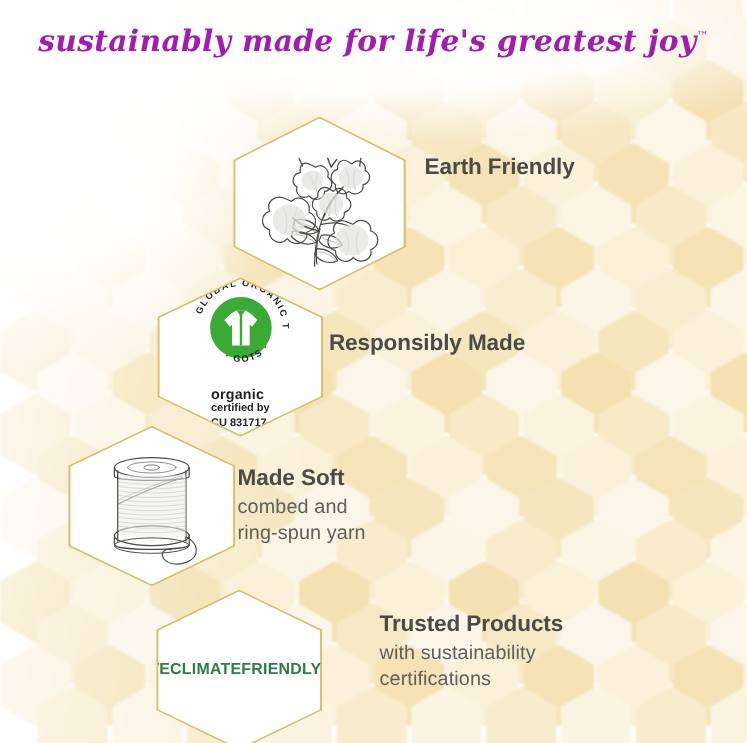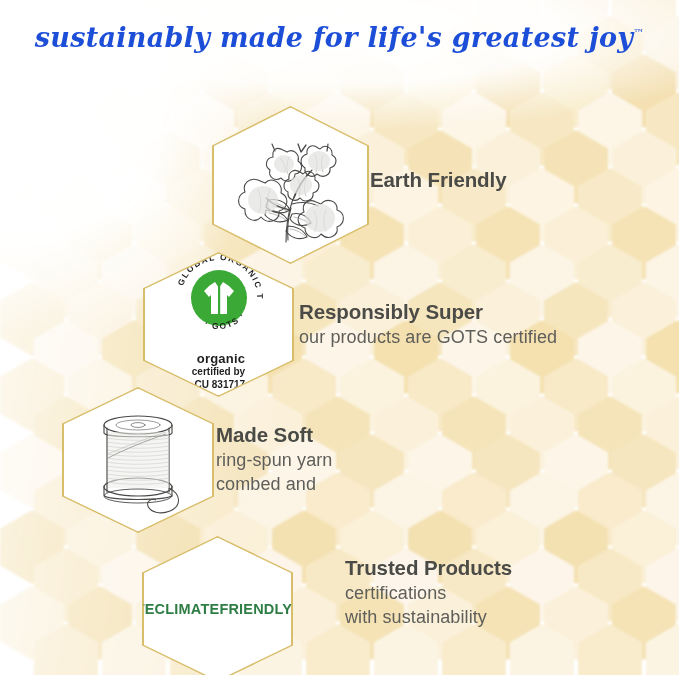--- a/index.html
+++ b/index.html
@@ -27,21 +27,21 @@
       radial-gradient(ellipse 520px 120px at 330px 30px, #fff 0%, rgba(255,255,255,0.9) 45%, rgba(255,255,255,0) 85%),
       linear-gradient(100deg, rgba(255,255,255,0.85) 0%, rgba(255,255,255,0.35) 22%, rgba(255,255,255,0) 45%);
   }
 
   
   #headline {
     position:absolute;
     left:0; top:22px; width:679px;
     z-index:5;
     text-align:center;
-    color:#1d4ed8;
+    color:#a21caf;
     font-family:"DejaVu Serif", serif;
     font-style:italic;
     font-weight:700;
     font-size:27px;
     letter-spacing:0.3px;
     white-space:nowrap;
   }
   #headline .tm {
     font-size:11px;
     vertical-align:super;
@@ -72,21 +72,21 @@
 
   
   .icon-art { display:block; }
 
   
   .gots-wrap {
     display:flex; flex-direction:column; align-items:center;
     transform:translateY(-4px);
   }
   .gots-caption {
-    text-align:right; color:#1f1f1f;
+    text-align:left; color:#1f1f1f;
     font-family:"Liberation Sans", sans-serif;
   }
   .gots-organic { font-size:13px; font-weight:700; margin-top:5px; letter-spacing:0.2px; }
   .gots-certby  { font-size:10px; font-weight:700; margin-top:0; line-height:1.25; }
 
   
   .cpf-wrap {
     display:flex; align-items:center; justify-content:center;
     gap:7px;
     transform:translateY(0px);
@@ -117,21 +117,21 @@
     font-family:"Liberation Sans", sans-serif;
     font-weight:400;
     font-size:18px;
     color:#5e5e5a;
     line-height:1.30;
     letter-spacing:0.1px;
     margin-top:2px;
   }
   .feature-desc span { display:block; white-space:nowrap; }
 
-  #text-1 { left:370px; top:168px; }
+  #text-1 { left:370px; top:140px;padding-left:16px; }
   #text-2 { left:299px; top:300px; }
   #text-3 { left:216px; top:423px; }
   #text-4 { left:299px; top:556px;margin-left:46px; }
 </style>
 </head>
 <body>
 
 <div id="honeycomb-bg">
   <svg viewBox="0 0 679 675" xmlns="http://www.w3.org/2000/svg">
     <defs>
@@ -594,33 +594,30 @@
       </svg>
     </div>
   </div>
 </div>
 
 <div class="feature-text" id="text-1">
   <div class="feature-title">Earth Friendly</div>
 </div>
 
 <div class="feature-text" id="text-2">
-  <div class="feature-title">Responsibly Super</div>
-  <div class="feature-desc">
-    <span>our products are GOTS certified</span>
-  </div>
+  <div class="feature-title">Responsibly Made</div>
 </div>
 
 <div class="feature-text" id="text-3">
   <div class="feature-title">Made Soft</div>
   <div class="feature-desc">
+    <span>combed and</span>
     <span>ring-spun yarn</span>
-    <span>combed and</span>
   </div>
 </div>
 
 <div class="feature-text" id="text-4">
   <div class="feature-title">Trusted Products</div>
   <div class="feature-desc">
+    <span>with sustainability</span>
     <span>certifications</span>
-    <span>with sustainability</span>
   </div>
 </div>
 
 </body></html>

